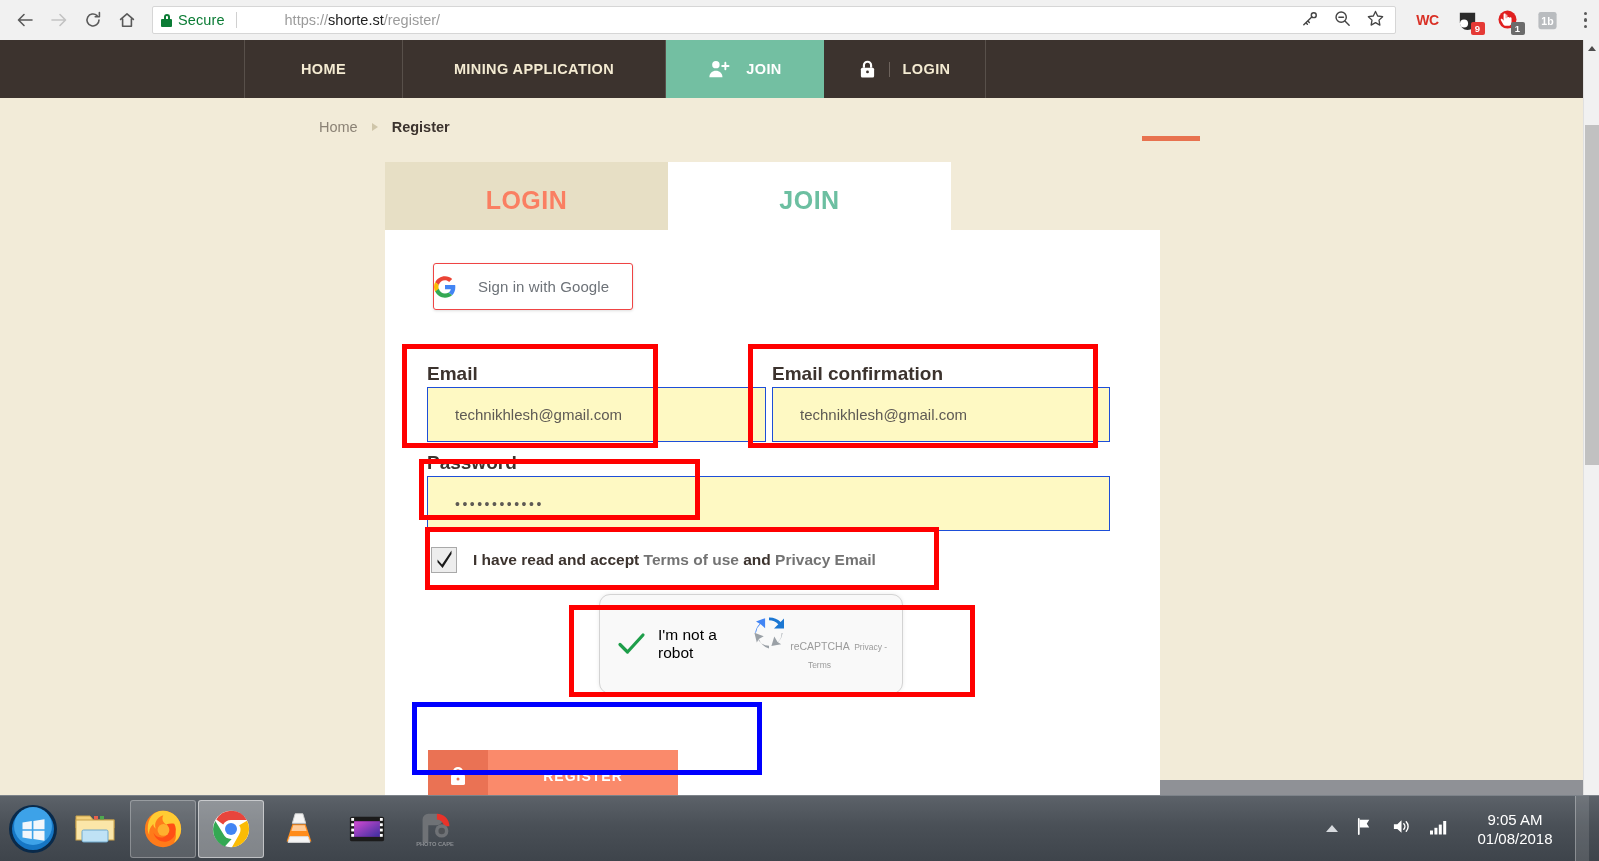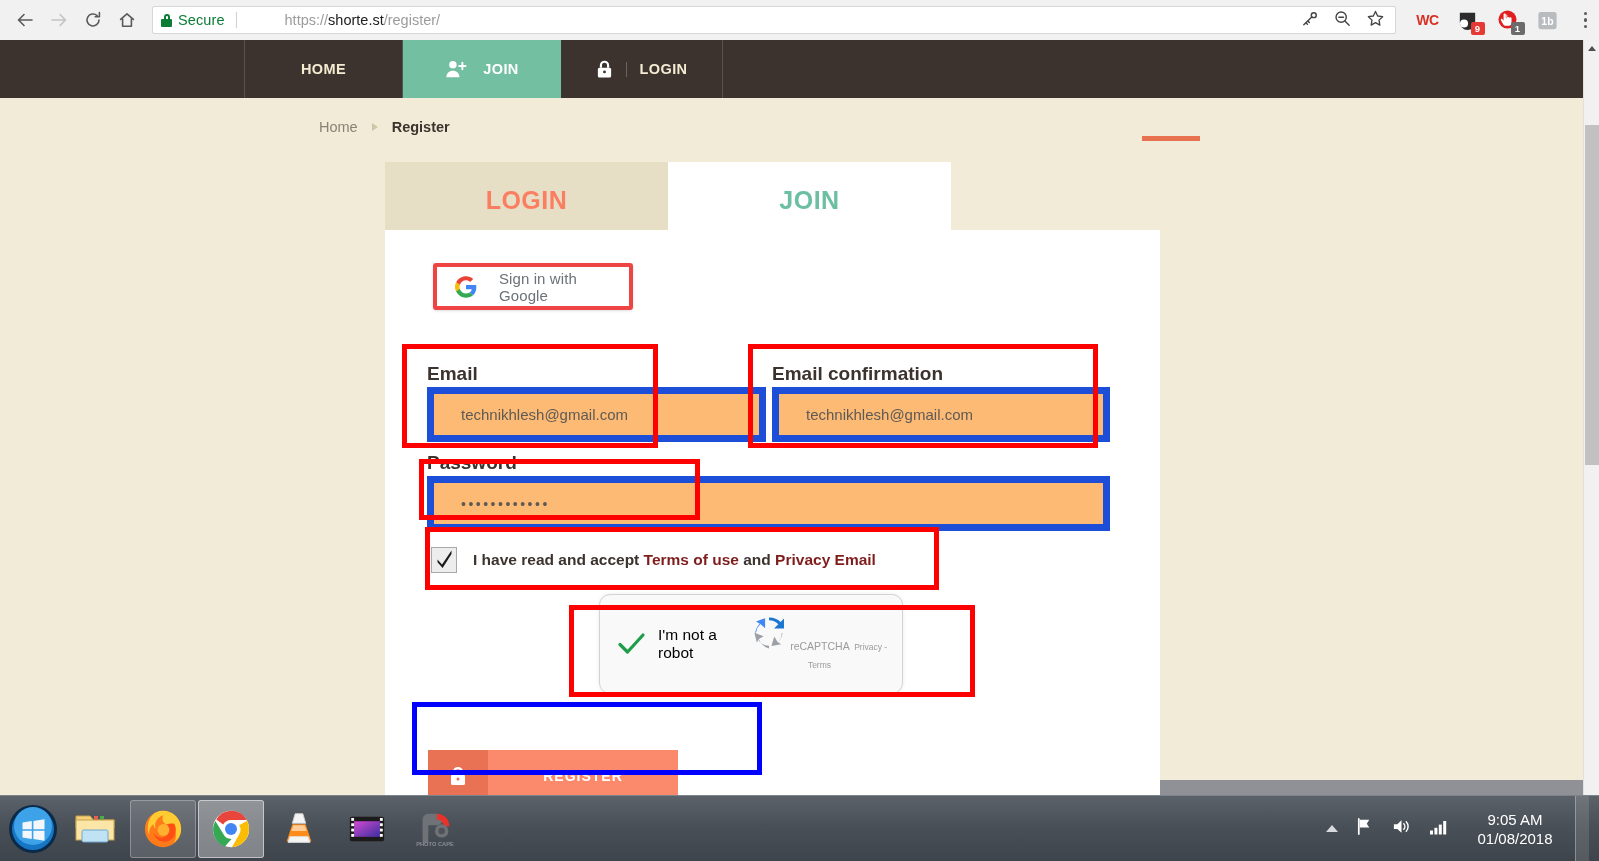--- a/index.html
+++ b/index.html
@@ -77,44 +77,44 @@
 
   
   .tabs { position: absolute; left: 385px; top: 122px; width: 567px; height: 77px; display: flex; }
   .tab { width: 283px; height: 77px; display: flex; align-items: center; justify-content: center; font-size: 25px; font-weight: bold; letter-spacing: .5px; }
   .tab-login { background: #E7DFC5; color: #FA7F62; }
   .tab-join { background: #ffffff; color: #6CBFA1; }
   .card { position: absolute; left: 385px; top: 190px; width: 775px; height: 565px; background: #ffffff; }
 
   .google-btn {
     position: absolute; left: 48px; top: 33px; width: 200px; height: 47px; background: #ffffff;
-    border: 4px solid #ef4444; border-radius: 3px; box-shadow: 0 1px 3px rgba(0,0,0,.13);
-    display: flex; align-items: center; padding-left: 18px; gap: 22px;
+    border: 1px solid #ef4444; border-radius: 3px; box-shadow: 0 1px 3px rgba(0,0,0,.13);
+    display: flex; align-items: center; padding-left: 0; gap: 22px;
   }
   .g-logo { width: 22px; height: 22px; flex: none; }
   .g-label { font-size: 15px; color: #6d7278; letter-spacing: .1px; }
 
   .field-label { position: absolute; font-size: 19px; font-weight: bold; color: #3C332E; }
   .txt-input {
-    position: absolute; background: #fdba74; border: 7px solid #1d4ed8;
+    position: absolute; background: #fef9c3; border: 1px solid #1d4ed8;
     display: flex; align-items: center; padding-left: 27px;
     font-size: 15px; color: #5e5a54;
   }
   .lbl-email { left: 42px; top: 133px; }
   .in-email  { left: 42px; top: 157px; width: 339px; height: 55px; }
   .lbl-email-conf { left: 387px; top: 133px; }
   .in-email-conf  { left: 387px; top: 157px; width: 338px; height: 55px; }
   .lbl-password { left: 42px; top: 222px; }
   .in-password  { left: 42px; top: 246px; width: 683px; height: 55px; letter-spacing: 2.5px; font-size: 14px; color: #5e5a54; }
 
   .accept-row { position: absolute; left: 46px; top: 317px; display: flex; align-items: center; gap: 16px; }
   .checkbox { width: 26px; height: 26px; background: #EDEDED; border: 1px solid #a9a9a9; position: relative; flex: none; }
   .checkbox .tick { position: absolute; left: 4px; top: 1px; width: 17px; height: 21px; }
   .accept-text { font-size: 15.5px; font-weight: bold; color: #3C332E; }
-  .accept-text a { color: #7f1d1d; text-decoration: none; }
+  .accept-text a { color: #737373; text-decoration: none; }
 
   .recaptcha {
     position: absolute; left: 214px; top: 364px; width: 304px; height: 100px;
     background: #f9f9f9; border: 1px solid #d3d3d3; border-radius: 11px;
     box-shadow: 0 0 4px rgba(0,0,0,.08); display: flex; align-items: center;
   }
   .rc-check { width: 30px; height: 30px; margin-left: 16px; flex: none; }
   .rc-label { font-size: 15.5px; color: #000000; margin-left: 12px; }
   .rc-brand { margin-left: auto; margin-right: 10px; text-align: center; }
   .rc-logo { width: 34px; height: 34px; margin: 0 auto; }
@@ -246,20 +246,21 @@
           <i></i>
         </div>
     </div>
   </div>
 
   <div class="viewport">
 
     <div class="site-nav">
       <div class="nav-spacer"></div>
       <div class="nav-item nav-home">HOME</div>
+      <div class="nav-item nav-mining">MINING APPLICATION</div>
       <div class="nav-item nav-join">
         <span class="nav-icon">
           <svg width="22" height="20" viewBox="0 0 24 22">
               <circle cx="8.6" cy="6.2" r="4.1" fill="#ffffff"></circle>
               <path d="M1.4 20c0-4.2 3.2-7.1 7.2-7.1s7.2 2.9 7.2 7.1z" fill="#ffffff"></path>
               <path d="M19 4.2v7M15.5 7.7h7" stroke="#ffffff" stroke-width="2.1" stroke-linecap="round"></path>
             </svg>
         </span>
         <span>JOIN</span>
       </div>

